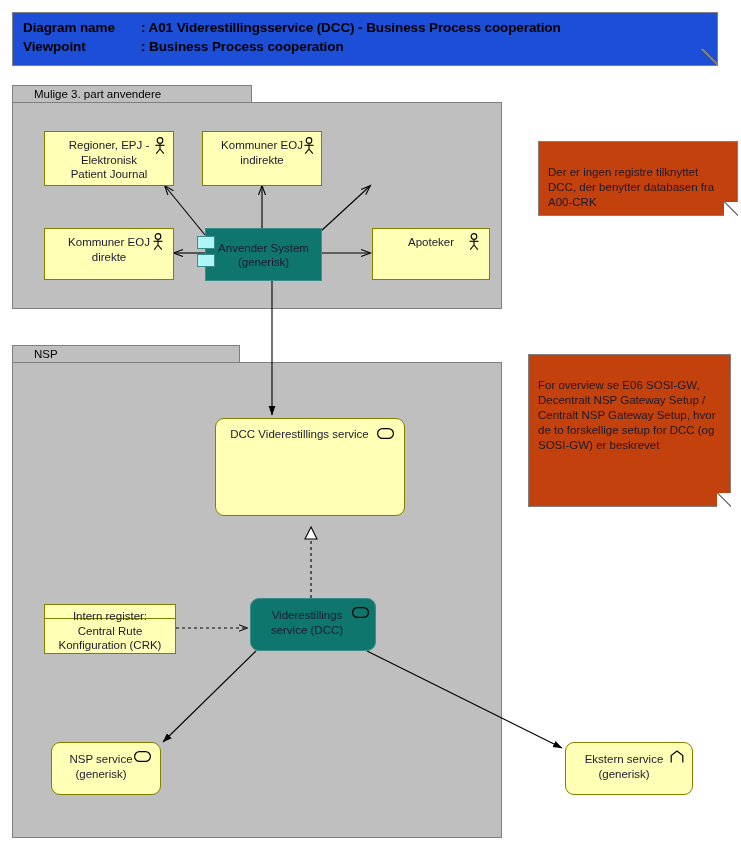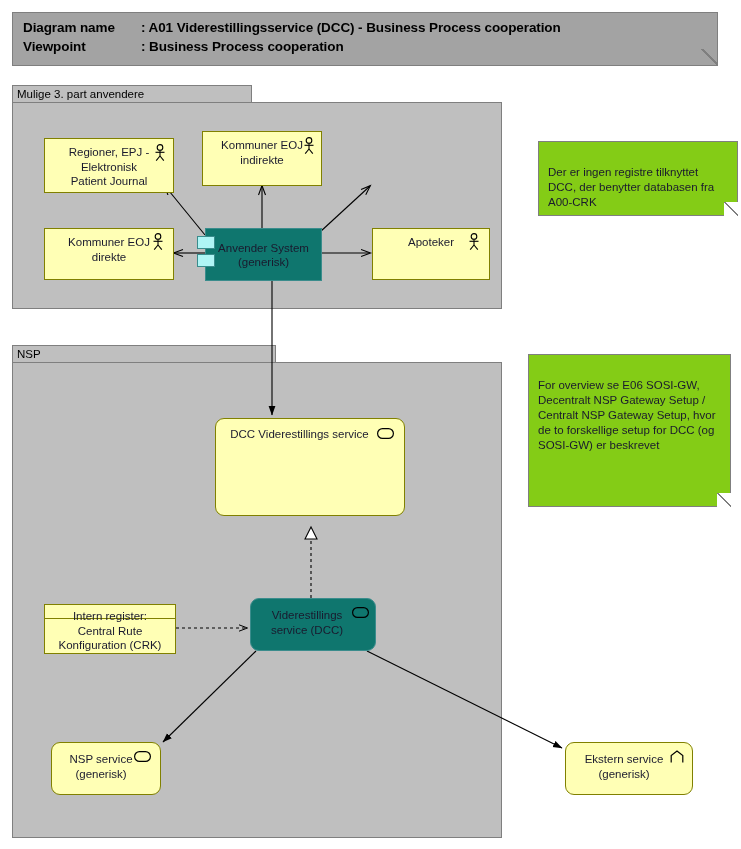--- a/index.html
+++ b/index.html
@@ -6,42 +6,42 @@
   body{
     width:741px;height:849px;position:relative;overflow:hidden;
     font-family:"Liberation Sans","DejaVu Sans",sans-serif;
     color:#1a1a2e;
   }
   #canvas{position:absolute;left:0;top:0;width:741px;height:849px;}
 
   
   .title-bar{
     position:absolute;left:12px;top:12px;width:706px;height:54px;
-    background:#a3a3a3;border:1px solid #7f7f7f;
+    background:#1d4ed8;border:1px solid #7f7f7f;
     box-sizing:border-box;
   }
   .title-bar .corner2{
     position:absolute;right:-1px;bottom:-1px;width:17px;height:17px;
     background:linear-gradient(45deg,transparent 49.5%,#7f7f7f 49.5%,#7f7f7f 57%,transparent 57%);
   }
   .title-line{
     position:absolute;left:10px;font-weight:bold;font-size:13.5px;
     white-space:pre;letter-spacing:-0.1px;color:#000;
   }
   .title-line.l1{top:7px;}
   .title-line.l2{top:26px;}
   .tl-label{display:inline-block;}
   .tl-w1{width:118px;}
 
   
   .group{position:absolute;}
   .group .tab{
     position:absolute;left:0;top:0;height:18px;
     background:#bfbfbf;border:1px solid #7f7f7f;box-sizing:border-box;
-    font-size:11.5px;line-height:16px;padding-left:4px;color:#000;
+    font-size:11.5px;line-height:16px;padding-left:21px;color:#000;
     white-space:nowrap;overflow:hidden;
   }
   .group .body{
     position:absolute;left:0;top:17px;right:0;bottom:0;
     background:#bfbfbf;border:1px solid #7f7f7f;box-sizing:border-box;
   }
 
   
   .node{
     position:absolute;box-sizing:border-box;
@@ -69,21 +69,21 @@
   }
 
   
   .obj-rule{
     position:absolute;left:0;right:0;top:13px;height:1px;background:#808000;
   }
 
   
   .note{
     position:absolute;box-sizing:border-box;
-    background:#84cc16;border:1px solid #7f7f7f;
+    background:#c2410c;border:1px solid #7f7f7f;
     font-size:11.5px;line-height:15px;color:#1a1a2e;
     padding:8px 9px;white-space:pre-line;text-align:left;
   }
   .note .fold{
     position:absolute;right:-1px;bottom:-1px;width:14px;height:14px;
     background:linear-gradient(45deg,#ffffff 49%,#7f7f7f 49%,#7f7f7f 56%,#ffffff 56%);
   }
 
   
   #wires{position:absolute;left:0;top:0;width:741px;height:849px;pointer-events:none;}
@@ -98,21 +98,21 @@
     <div class="title-line l2"><span class="tl-label tl-w1">Viewpoint</span><span>: </span><span>Business Process cooperation</span></div>
     <div class="corner2"></div>
   </div>
 
   <div class="group" style="left:12px;top:85px;width:490px;height:224px;">
     <div class="tab" style="width:240px;">Mulige 3. part anvendere</div>
     <div class="body"></div>
   </div>
 
   <div class="group" style="left:12px;top:345px;width:490px;height:493px;">
-    <div class="tab" style="width:264px;">NSP</div>
+    <div class="tab" style="width:228px;">NSP</div>
     <div class="body"></div>
   </div>
 
   <svg id="wires" viewBox="0 0 741 849">
     <defs>
       <marker id="arrowOpen" markerWidth="12" markerHeight="12" refX="9.5" refY="4" orient="auto" markerUnits="userSpaceOnUse">
         <path d="M0.5,0.5 L10,4 L0.5,7.5" fill="none" stroke="#000" stroke-width="1.1"></path>
       </marker>
       <marker id="arrowOpenSm" markerWidth="11" markerHeight="11" refX="8.5" refY="3.6" orient="auto" markerUnits="userSpaceOnUse">
         <path d="M0.5,0.4 L9,3.6 L0.5,6.8" fill="none" stroke="#000" stroke-width="1"></path>
@@ -142,21 +142,21 @@
       <line x1="311" y1="598" x2="311" y2="527" stroke-dasharray="3,3" marker-end="url(#triHollow)"></line>
 
       <line x1="176" y1="628" x2="247" y2="628" stroke-dasharray="3,3" marker-end="url(#arrowOpenSm)"></line>
 
       <line x1="256" y1="651" x2="163" y2="742" marker-end="url(#arrowSolid)"></line>
 
       <line x1="367" y1="651" x2="562" y2="748" marker-end="url(#arrowSolid)"></line>
     </g>
   </svg>
 
-  <div class="node" style="left:44px;top:138px;width:130px;height:55px;">
+  <div class="node" style="left:44px;top:131px;width:130px;height:55px;">
     <div class="lbl">Regioner, EPJ -
 Elektronisk
 Patient Journal</div>
     <span class="ico" style="right:6px;top:5px;">
       <svg width="14" height="18" viewBox="0 0 14 18">
           <circle cx="7" cy="3.4" r="2.8" fill="none" stroke="#000" stroke-width="1.1"></circle>
           <line x1="7" y1="6.3" x2="7" y2="12" stroke="#000" stroke-width="1.1"></line>
           <line x1="2.5" y1="8.3" x2="11.5" y2="8.3" stroke="#000" stroke-width="1.1"></line>
           <line x1="7" y1="12" x2="3.2" y2="16.6" stroke="#000" stroke-width="1.1"></line>
           <line x1="7" y1="12" x2="10.8" y2="16.6" stroke="#000" stroke-width="1.1"></line>

